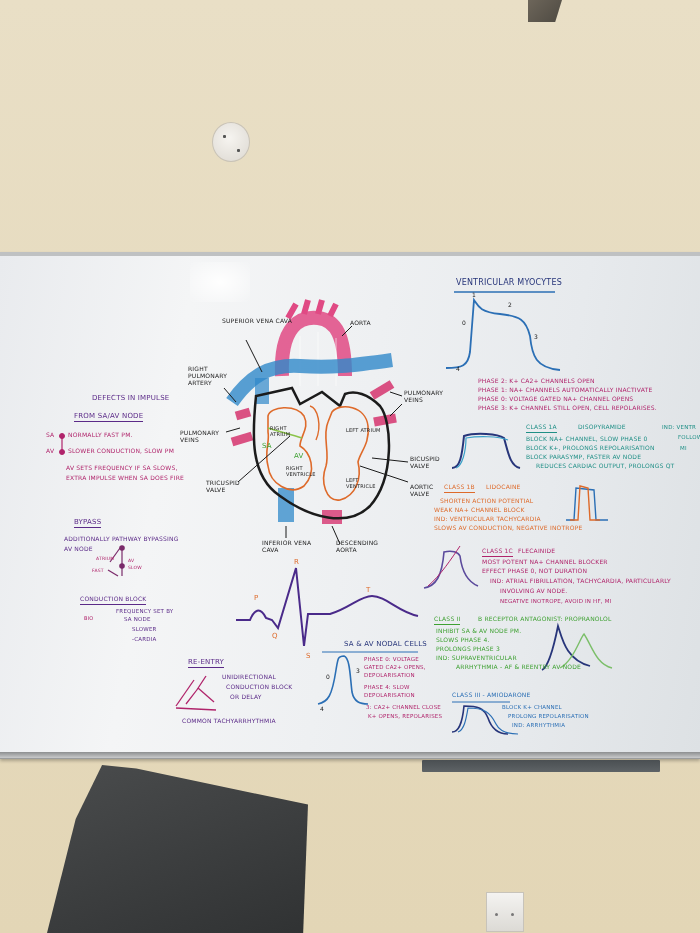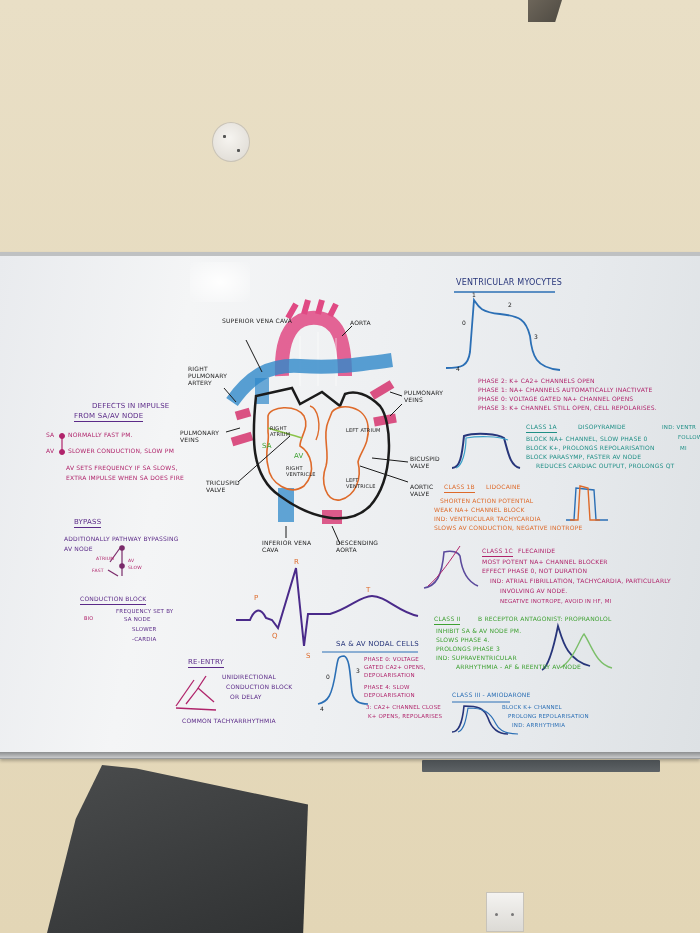--- a/index.html
+++ b/index.html
@@ -187,21 +187,21 @@
   <div class="hw t6 c-black" style="left:410px;top:228px;width:36px;white-space:normal">Aortic valve</div>
   <div class="hw t6 c-black" style="left:262px;top:284px;width:50px;white-space:normal">Inferior vena cava</div>
   <div class="hw t6 c-black" style="left:336px;top:284px;width:56px;white-space:normal">Descending aorta</div>
 
   <div class="hw t7 c-orange" style="left:254px;top:338px">P</div>
   <div class="hw t7 c-orange" style="left:272px;top:376px">Q</div>
   <div class="hw t7 c-orange" style="left:294px;top:302px">R</div>
   <div class="hw t7 c-orange" style="left:306px;top:396px">S</div>
   <div class="hw t7 c-orange" style="left:366px;top:330px">T</div>
 
-  <div class="hw t7 c-purple" style="left:92px;top:146px">Defects in impulse</div>
+  <div class="hw t7 c-purple" style="left:92px;top:138px">Defects in impulse</div>
   <div class="hw t7 c-purple ul" style="left:74px;top:156px">from SA/AV node</div>
   <div class="hw t6 c-magenta" style="left:46px;top:176px">SA</div>
   <div class="hw t6 c-magenta" style="left:68px;top:176px">Normally fast PM.</div>
   <div class="hw t6 c-magenta" style="left:46px;top:192px">AV</div>
   <div class="hw t6 c-magenta" style="left:68px;top:192px">Slower conduction, slow PM</div>
   <div class="hw t6 c-magenta" style="left:66px;top:209px">AV sets frequency if SA slows,</div>
   <div class="hw t6 c-magenta" style="left:66px;top:219px">extra impulse when SA does fire</div>
 
   <div class="hw t7 c-purple ul" style="left:74px;top:262px">Bypass</div>
   <div class="hw t6 c-purple" style="left:64px;top:280px">Additionally pathway bypassing</div>
@@ -266,21 +266,21 @@
   <div class="hw t6 c-green" style="left:436px;top:381px">Slows phase 4.</div>
   <div class="hw t6 c-green" style="left:436px;top:390px">Prolongs phase 3</div>
   <div class="hw t6 c-green" style="left:436px;top:399px">Ind: Supraventricular</div>
   <div class="hw t6 c-green" style="left:456px;top:408px">arrhythmia - AF &amp; reentry AV node</div>
 
   <div class="hw t6 c-blue" style="left:452px;top:436px">Class III - Amiodarone</div>
   <div class="hw c-blue" style="left:502px;top:448px;font-size:5.5px">Block K+ channel</div>
   <div class="hw c-blue" style="left:508px;top:457px;font-size:5.5px">Prolong repolarisation</div>
   <div class="hw c-blue" style="left:512px;top:466px;font-size:5.5px">Ind: Arrhythmia</div>
 
-  <div class="hw t7 c-navy" style="left:336px;top:384px">SA &amp; AV nodal cells</div>
+  <div class="hw t7 c-navy" style="left:344px;top:384px">SA &amp; AV nodal cells</div>
   <div class="hw t6 c-black" style="left:326px;top:418px">0</div>
   <div class="hw t6 c-black" style="left:356px;top:412px">3</div>
   <div class="hw t6 c-black" style="left:320px;top:450px">4</div>
   <div class="hw c-magenta" style="left:364px;top:400px;font-size:5.5px">Phase 0: Voltage</div>
   <div class="hw c-magenta" style="left:364px;top:408px;font-size:5.5px">gated Ca2+ opens,</div>
   <div class="hw c-magenta" style="left:364px;top:416px;font-size:5.5px">depolarisation</div>
   <div class="hw c-magenta" style="left:364px;top:428px;font-size:5.5px">Phase 4: Slow</div>
   <div class="hw c-magenta" style="left:364px;top:436px;font-size:5.5px">depolarisation</div>
   <div class="hw c-magenta" style="left:366px;top:448px;font-size:5.5px">3: Ca2+ channel close</div>
   <div class="hw c-magenta" style="left:368px;top:457px;font-size:5.5px">K+ opens, repolarises</div>

